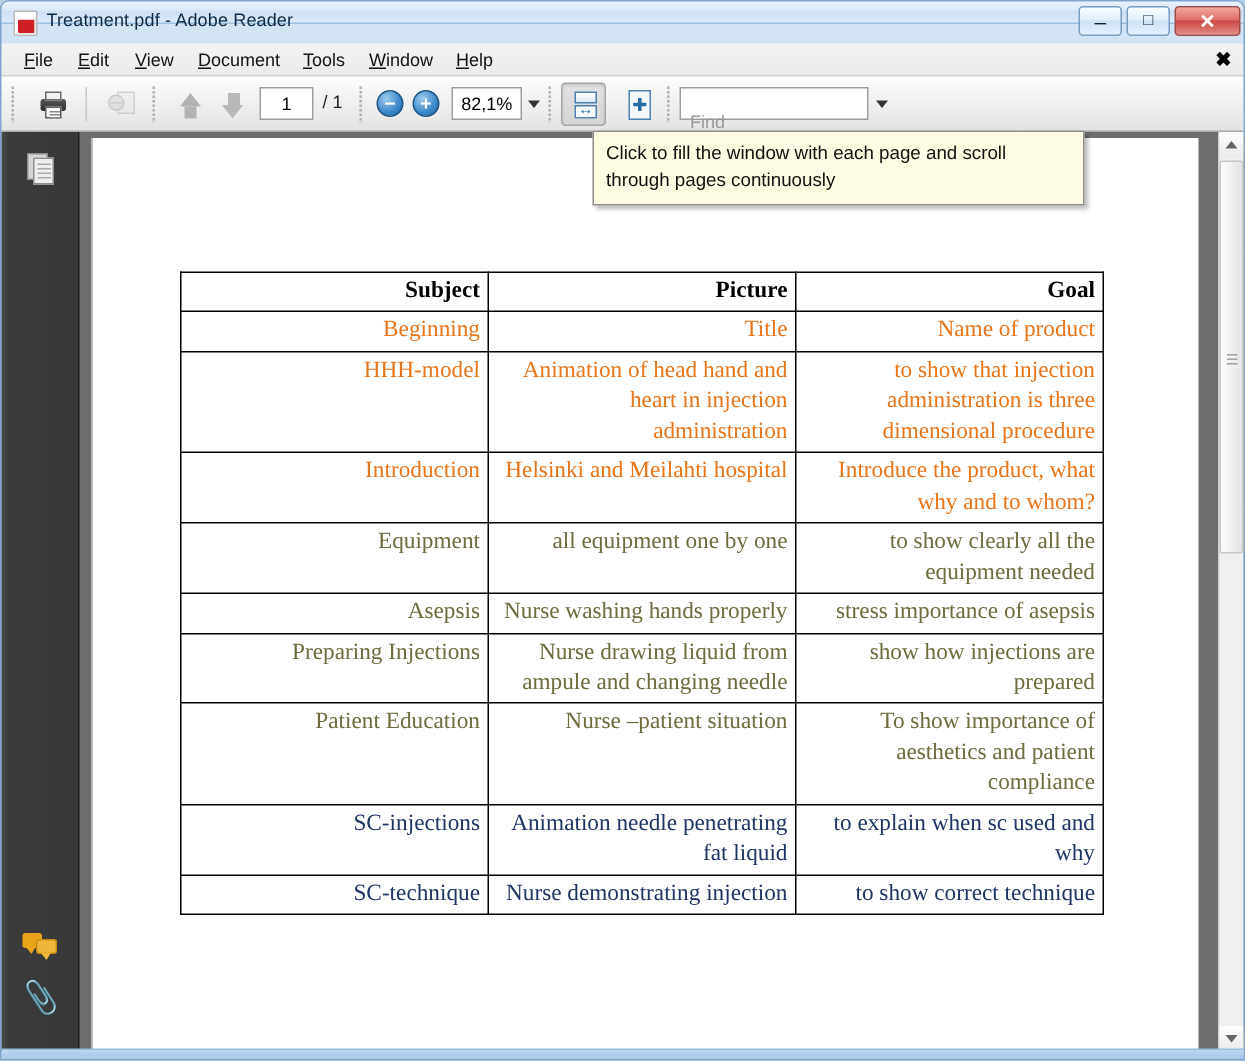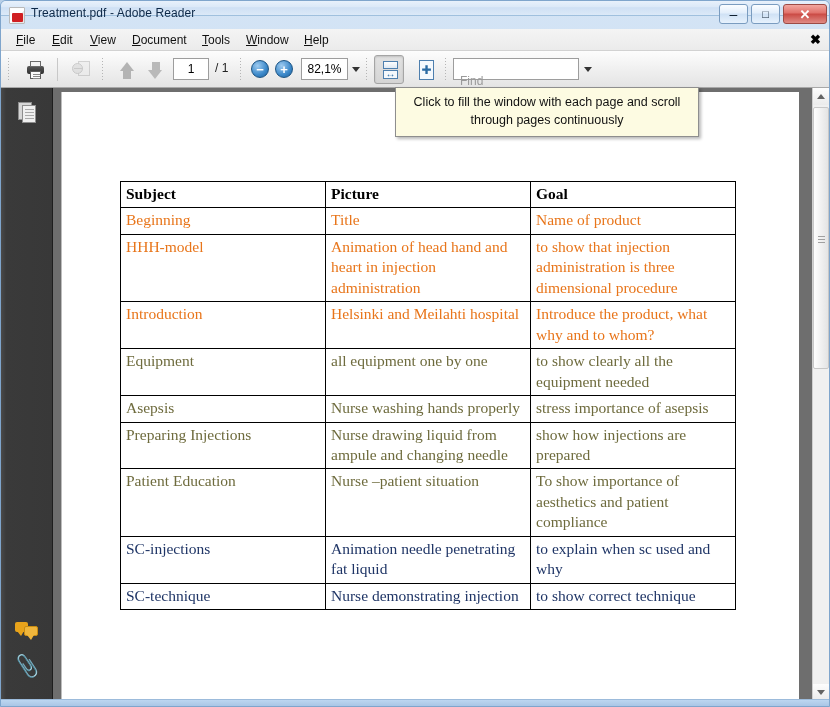--- a/index.html
+++ b/index.html
@@ -279,21 +279,21 @@
     border-collapse: collapse;
     table-layout: fixed;
     font-family: "Liberation Serif", serif;
     font-size: 15.5px;
   }
   #pdf-table td, #pdf-table th {
     border: 1px solid #000;
     vertical-align: top;
     padding: 2px 5px 3px 5px;
     line-height: 1.32;
-    text-align: left;
+    text-align: right;
   }
   #pdf-table th { font-weight: bold; color: #000; }
   #pdf-table col.c1 { width: 205px; }
   #pdf-table col.c2 { width: 205px; }
   #pdf-table col.c3 { width: 205px; }
 
   tr.clr-orange td { color: #E8751A; }
   tr.clr-olive  td { color: #6E6B3D; }
   tr.clr-navy   td { color: #1F3566; }
   tr.clr-red    td { color: #EE1111; }
@@ -328,30 +328,29 @@
   #sb-thumb:after {
     content:"";
     position:absolute; left:4px; top: 128px;
     width: 7px; height: 1px; background:#a0a0a0;
     box-shadow: 0 3px 0 #a0a0a0, 0 6px 0 #a0a0a0;
   }
 
   
   #tooltip {
     position: absolute; left: 394px; top: 86px;
-    width: 304px;
+    width: 328px;
     background: #fdfbe2;
     border: 1px solid #8e8e8e;
     box-shadow: 2px 2px 3px rgba(0,0,0,.28);
     padding: 5px 8px 7px 8px;
     font-size: 12.5px;
     color: #111;
     line-height: 1.45;
     z-index: 50;
-    text-align: center;
   }
 
   
   #bottom-strip {
     position: absolute; left: 0; bottom: 0;
     width: 828px; height: 7px;
     background: linear-gradient(180deg,#bdd6f0,#aac6e6);
     border-top: 1px solid #9cbbdb;
   }
 </style>

